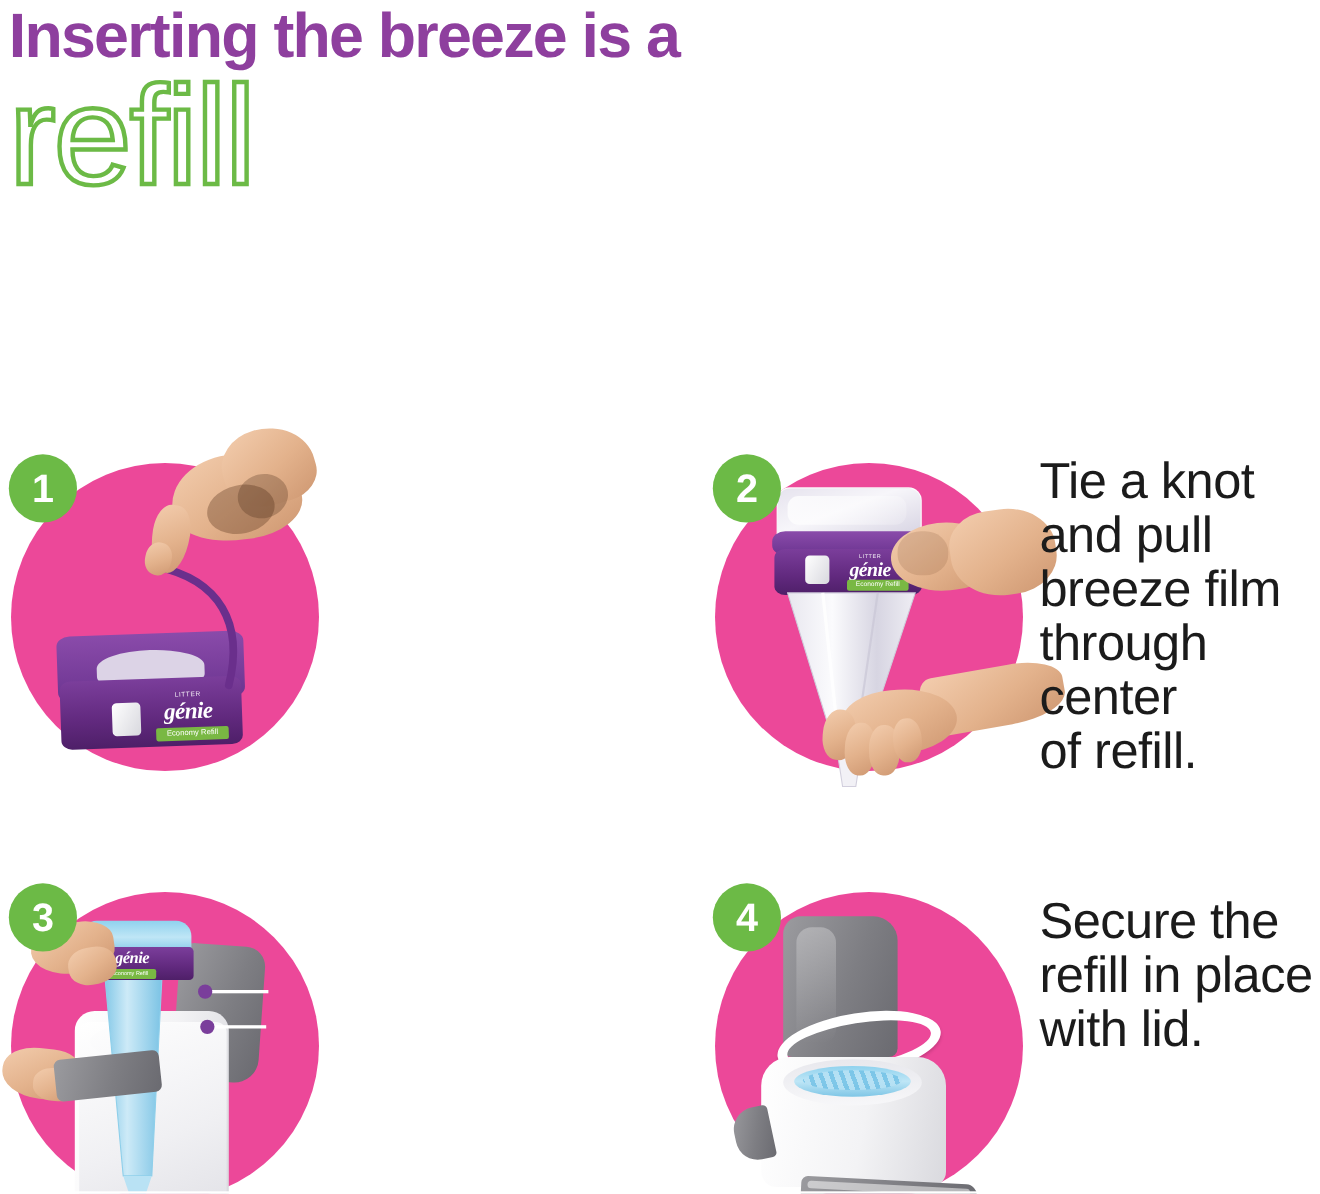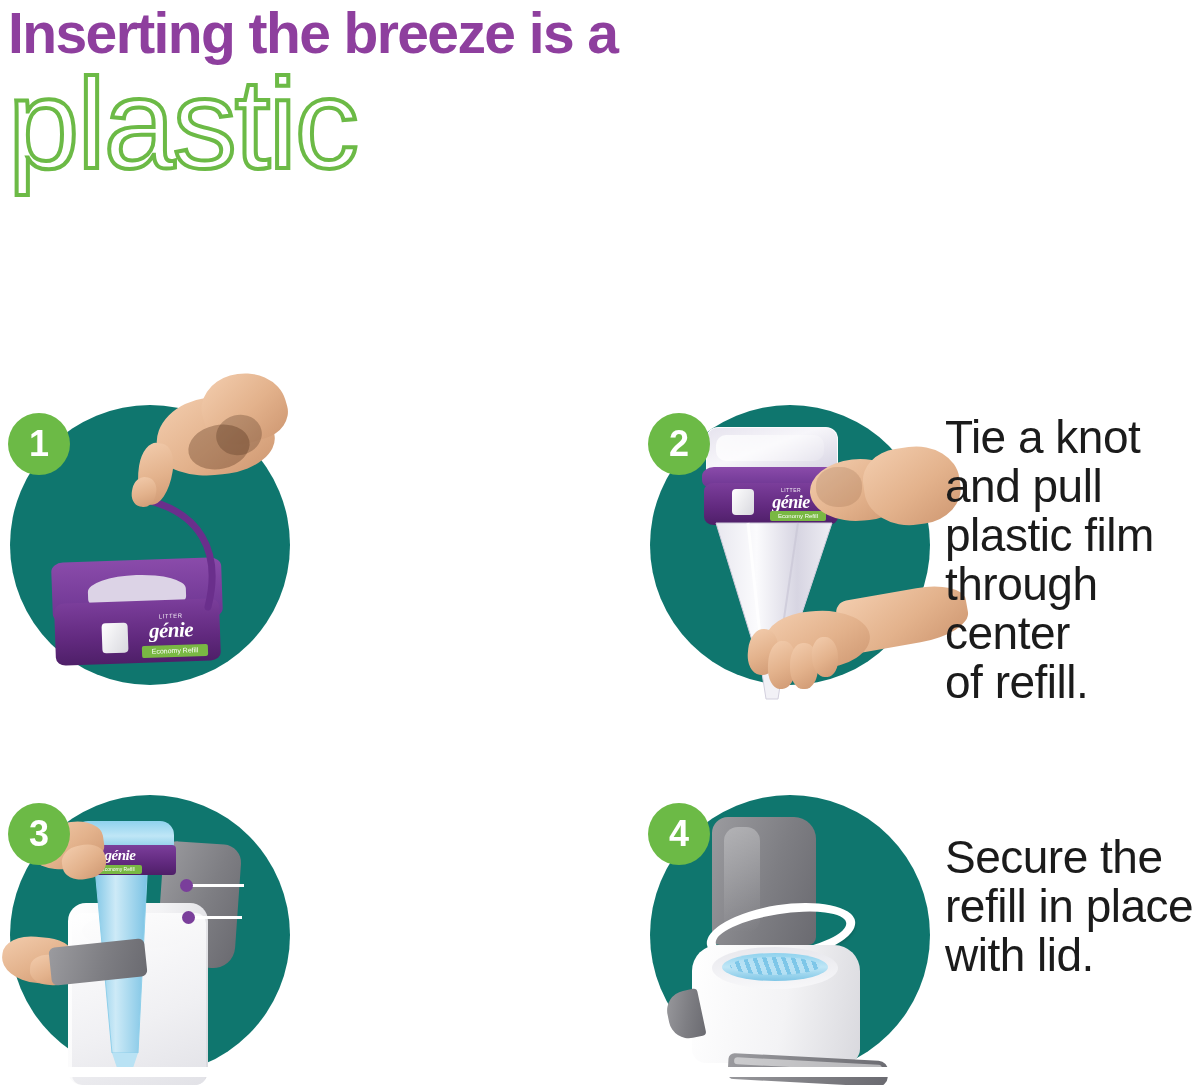--- a/index.html
+++ b/index.html
@@ -62,25 +62,25 @@
   }
   .step-r1c1 { left: 0px;   top: 0px; }
   .step-r1c2 { left: 640px; top: 0px; width: 560px; }
   .step-r2c1 { left: 0px;   top: 390px; }
   .step-r2c2 { left: 640px; top: 390px; width: 560px; }
 
   
   .illus {
     position: absolute;
     left: 10px;
-    top: 10px;
+    top: 26px;
     width: 280px;
     height: 280px;
     border-radius: 50%;
-    background: #0f766e;
+    background: #ec4899;
   }
   .illus-inner {
     position: absolute;
     inset: 0;
     border-radius: 50%;
     overflow: visible;
   }
 
   
   .badge {
@@ -108,21 +108,21 @@
     font-family: "Liberation Sans", sans-serif;
     font-size: 46px;
     line-height: 49px;
     color: #1b1b1b;
     letter-spacing: -0.5px;
     white-space: pre-line;
   }
   .step-r1c2 .caption,
   .step-r2c2 .caption { left: 305px; }
   .step-r2c1 .caption { top: 40px; }
-  .step-r2c2 .caption { top: 48px; }
+  .step-r2c2 .caption { top: 28px; }
 
   
 
   
   .cart {
     position: absolute;
     background: linear-gradient(180deg,#7B3E9B 0%,#61297E 60%,#4E1F68 100%);
     border-radius: 10px/8px;
   }
   .cart-lip {
@@ -210,21 +210,21 @@
     position: absolute;
     left: 0; right: 0; bottom: -2px; height: 10px;
     background: #ffffff;
   }
 </style>
 </head>
 <body>
 
 <div class="headline">
   <span class="headline-line1">Inserting the breeze is a</span>
-  <span class="headline-line2">plastic</span>
+  <span class="headline-line2">refill</span>
 </div>
 
 <div class="steps">
 
   <div class="step step-r1c1">
     <div class="illus">
       <div class="illus-inner">
 
         <div class="cart-lip" style="left:42px; top:155px; width:170px; height:60px; transform:rotate(-2deg);"></div>
         <div class="cart-hole" style="left:78px; top:170px; width:98px; height:38px; transform:rotate(-2deg);"></div>
@@ -304,21 +304,21 @@
           <div class="skin" style="left:26px;top:56px;width:28px;height:48px;border-radius:46%;transform:rotate(3deg);"></div>
           <div class="skin" style="left:48px;top:58px;width:28px;height:46px;border-radius:46%;"></div>
           <div class="skin" style="left:70px;top:52px;width:26px;height:40px;border-radius:46%;transform:rotate(-4deg);"></div>
         </div>
 
       </div>
     </div>
     <div class="badge">2</div>
     <div class="caption">Tie a knot
 and pull
-plastic film
+breeze film
 through
 center
 of refill.</div>
   </div>
 
   <div class="step step-r2c1">
     <div class="illus">
       <div class="illus-inner">
 
         <div class="pail-grey" style="left:150px; top:48px; width:78px; height:124px; border-radius:14px 18px 22px 10px; transform:rotate(4deg);"></div>

